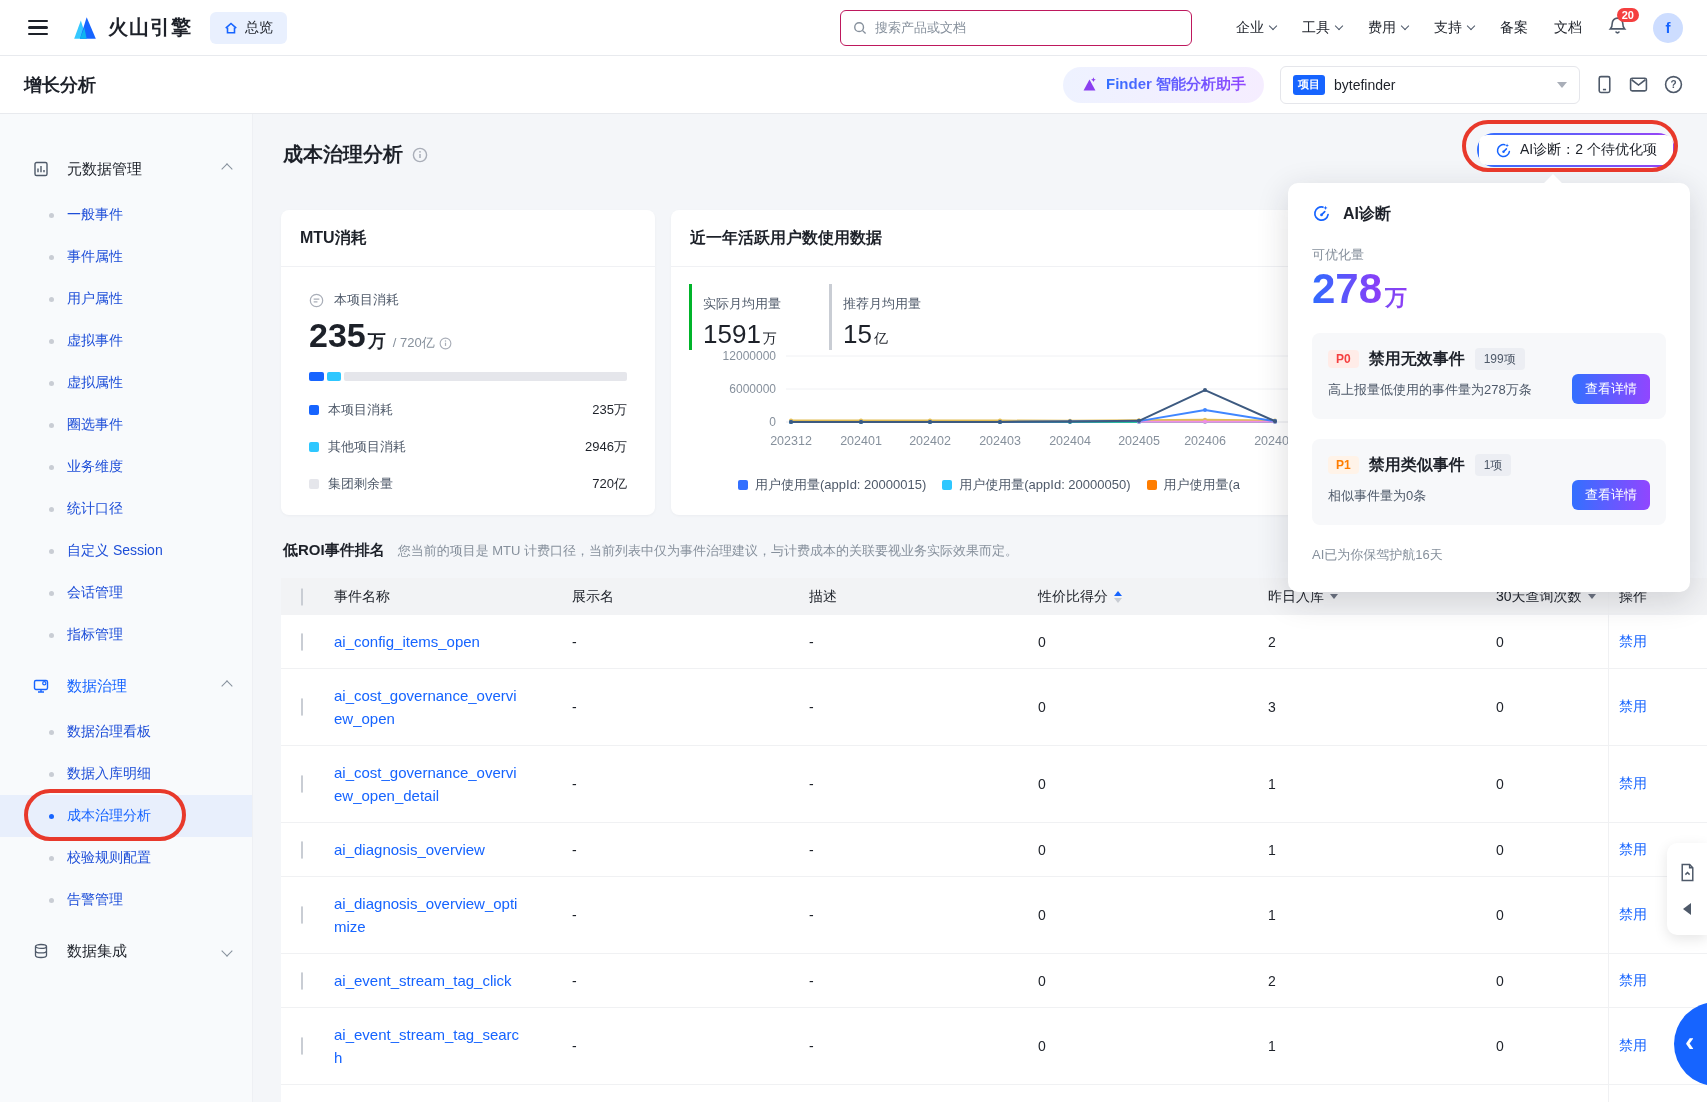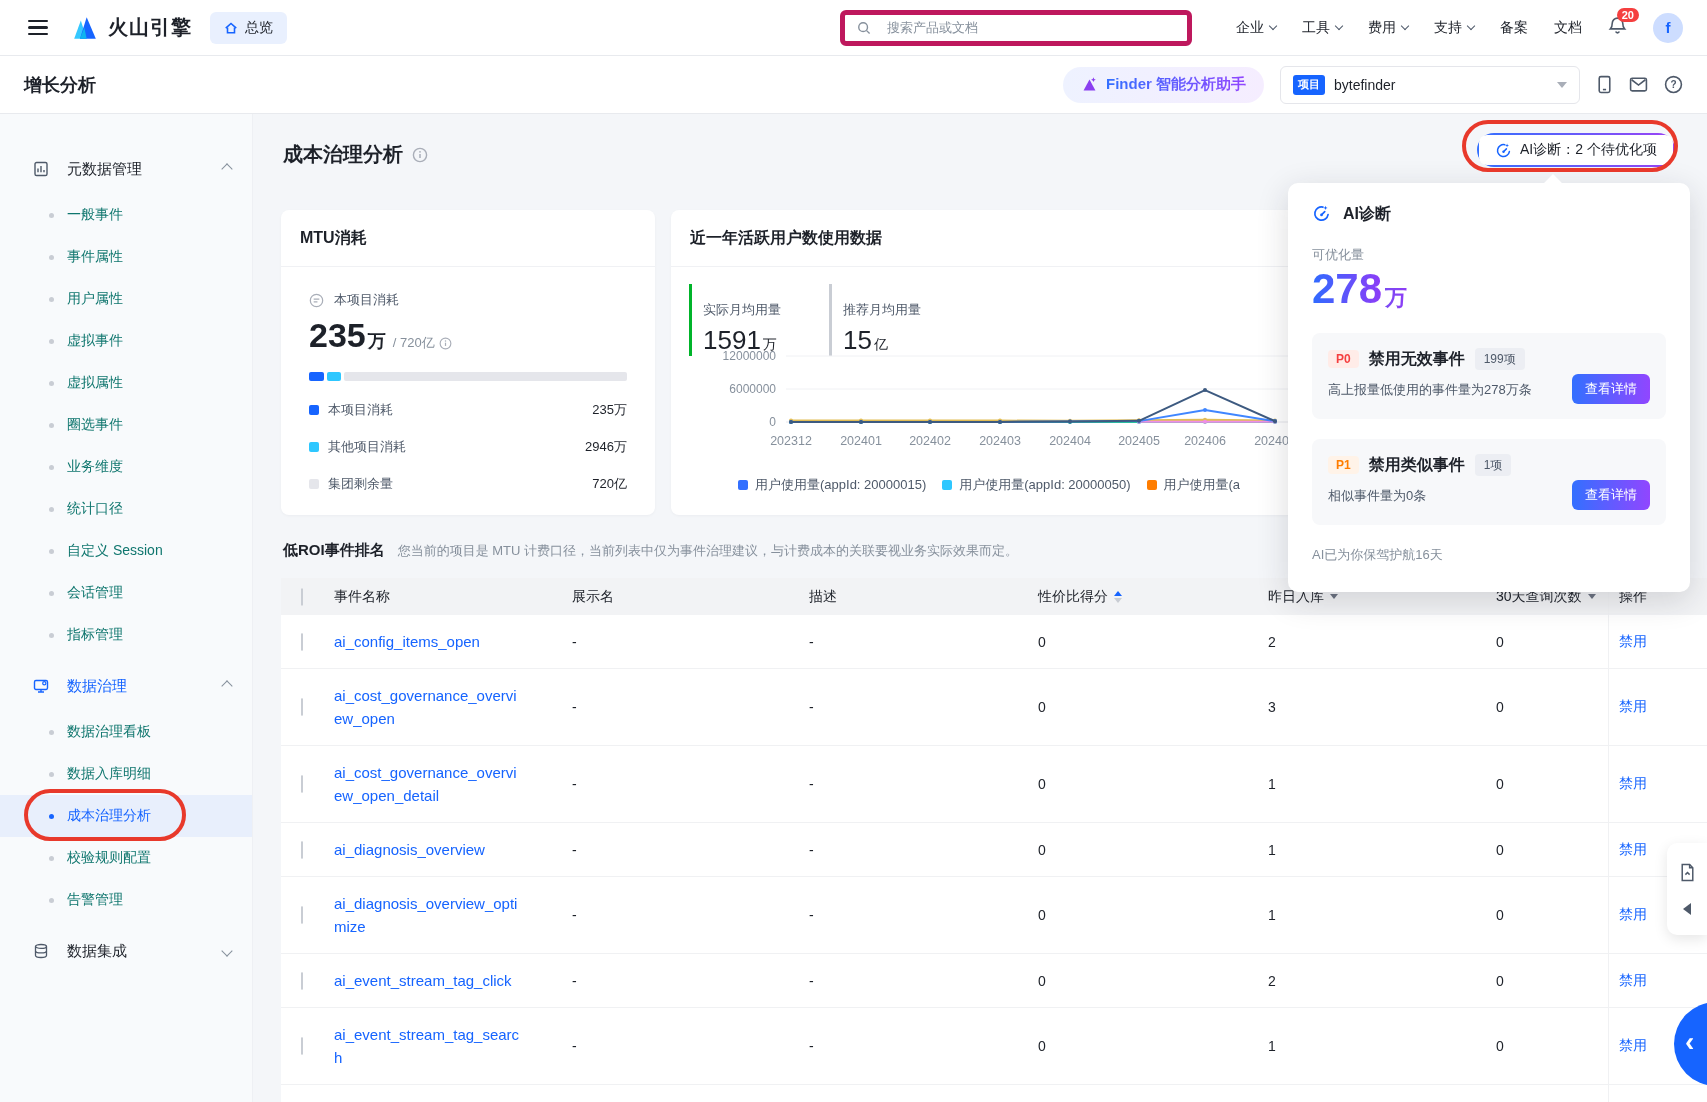--- a/index.html
+++ b/index.html
@@ -7,21 +7,21 @@
   body{font-family:"Liberation Sans","DejaVu Sans",sans-serif}
   .screen{position:relative;width:1707px;height:1102px;overflow:hidden;background:#f4f6f9}
 
   
   .topbar{position:absolute;top:0;left:0;right:0;height:56px;background:#fff;border-bottom:1px solid #e8eaee;display:flex;align-items:center;padding:0 24px;gap:18px;z-index:30}
   .hamburger{display:flex;flex-direction:column;gap:4px;cursor:pointer;padding:4px}
   .hamburger span{display:block;width:20px;height:2.4px;background:#1d2129;border-radius:2px}
   .brand{display:flex;align-items:center;gap:8px}
   .brand-name{font-size:20px;font-weight:700;color:#1d2129;letter-spacing:1px}
   .overview-pill{display:flex;align-items:center;gap:7px;background:#e9f0fe;border-radius:6px;padding:7px 14px;font-size:14px;color:#1d2129;cursor:pointer}
-  .search{position:absolute;left:840px;top:10px;width:352px;height:36px;border:5px solid #be185d;border-radius:6px;background:#fff;display:flex;align-items:center;gap:16px;padding:0 12px;color:#86909c;font-size:13px}
+  .search{position:absolute;left:840px;top:10px;width:352px;height:36px;border:1px solid #be185d;border-radius:6px;background:#fff;display:flex;align-items:center;gap:8px;padding:0 12px;color:#86909c;font-size:13px}
   .topbar-right{margin-left:auto;display:flex;align-items:center;gap:26px;font-size:14px;color:#1d2129}
   .menu-item{display:inline-flex;align-items:center;cursor:pointer;white-space:nowrap}
   .caret{width:6px;height:6px;border-right:1.5px solid #4e5969;border-bottom:1.5px solid #4e5969;transform:rotate(45deg);display:inline-block;margin-left:6px;position:relative;top:-2px}
   .bell-wrap{position:relative;cursor:pointer}
   .badge{position:absolute;top:-8px;right:-12px;background:#f53f3f;color:#fff;font-size:11px;line-height:14px;padding:0 5px;border-radius:8px;font-weight:700}
   .avatar{width:30px;height:30px;border-radius:50%;background:#cdddff;color:#1664ff;font-weight:700;font-size:15px;display:flex;align-items:center;justify-content:center;cursor:pointer}
 
   
   .navbar{position:absolute;top:56px;left:0;right:0;height:58px;background:#fff;border-bottom:1px solid #e8eaee;display:flex;align-items:center;padding:0 24px;z-index:29}
   .product{width:157px;font-size:18px;font-weight:700;color:#1d2129}
@@ -41,21 +41,21 @@
   
   .sidebar{position:absolute;top:114px;left:0;bottom:0;width:253px;background:#f8fafc;border-right:1px solid #eef0f4;padding-top:34px;z-index:5}
   .side-group-header{display:flex;align-items:center;height:42px;padding:0 21px 0 33px;font-size:15px;color:#1d2129;cursor:pointer}
   .side-group-header .gicon{width:16px;height:16px;margin-right:18px;color:#4e5969;flex:none}
   .side-group-header.active{color:#1664ff}
   .side-group-header.active .gicon{color:#1664ff}
   .chev{width:8px;height:8px;border-left:1.6px solid #86909c;border-bottom:1.6px solid #86909c;margin-left:auto;flex:none}
   .chev.up{transform:rotate(135deg)}
   .chev.down{transform:rotate(-45deg)}
   .side-items{margin:4px 0 9px}
-  .side-item{height:42px;display:flex;align-items:center;padding-left:49px;gap:13px;font-size:14px;color:#0f766e;cursor:pointer}
+  .side-item{height:42px;display:flex;align-items:center;padding-left:49px;gap:13px;font-size:14px;color:#1d4ed8;cursor:pointer}
   .side-item .dot{width:5px;height:5px;border-radius:50%;background:#c9cdd4;flex:none}
   .side-item.active{background:#e8effc;color:#1664ff;font-weight:500}
   .side-item.active .dot{background:#1664ff}
 
   
   .page-title-row{position:absolute;left:283px;top:141px;display:flex;align-items:center;gap:9px;z-index:6}
   .page-title{font-size:20px;font-weight:600;color:#1d2129}
   .info-ic{color:#a9aeb8;display:flex}
   .ai-btn{position:absolute;left:1477px;top:133px;padding:2px;border-radius:18px;background:linear-gradient(90deg,#3370ff,#9b43f5);z-index:15;cursor:pointer}
   .ai-btn-inner{background:#fff;border-radius:8px;height:30px;display:flex;align-items:center;gap:8px;padding:0 16px;font-size:14px;color:#1d2129;white-space:nowrap}
@@ -80,21 +80,21 @@
   .bar .seg{border-radius:2px;height:9px}
   .mtu-legend{margin-top:10px}
   .mlg-row{display:flex;align-items:center;height:37px;font-size:13px;color:#4e5969}
   .mlg-row .sq{width:10px;height:10px;border-radius:2px;margin-right:9px;flex:none}
   .mlg-row .val{margin-left:auto;color:#1d2129}
 
   .usage-card{left:671px;top:210px;width:1001px;height:305px}
   .stats-row{position:absolute;left:18px;top:74px;display:flex}
   .stat{border-left:3px solid #c9cdd4;padding-left:11px;min-width:130px}
   .stat + .stat{margin-left:10px}
-  .stat-label{font-size:13px;color:#4e5969;margin-top:17px}
+  .stat-label{font-size:13px;color:#4e5969;margin-top:11px}
   .stat-line{display:flex;align-items:baseline;margin-top:6px}
   .stat-value{font-size:26px;font-weight:400;color:#1d2129}
   .stat-unit{font-size:14px;color:#1d2129;margin-left:2px}
   .plot-svg{position:absolute;left:0;top:128px}
   .usage-legend{position:absolute;left:67px;top:266px;display:flex;gap:16px;align-items:center;font-size:13px;color:#4e5969;white-space:nowrap}
   .ulg-item{display:flex;align-items:center}
   .ulg-item .sq{width:10px;height:10px;border-radius:2px;margin-right:7px}
 
   
   .ai-popup{position:absolute;left:1288px;top:183px;width:402px;height:409px;background:#fff;border-radius:10px;box-shadow:0 8px 32px rgba(29,33,41,.16);z-index:20;padding:21px 24px}

